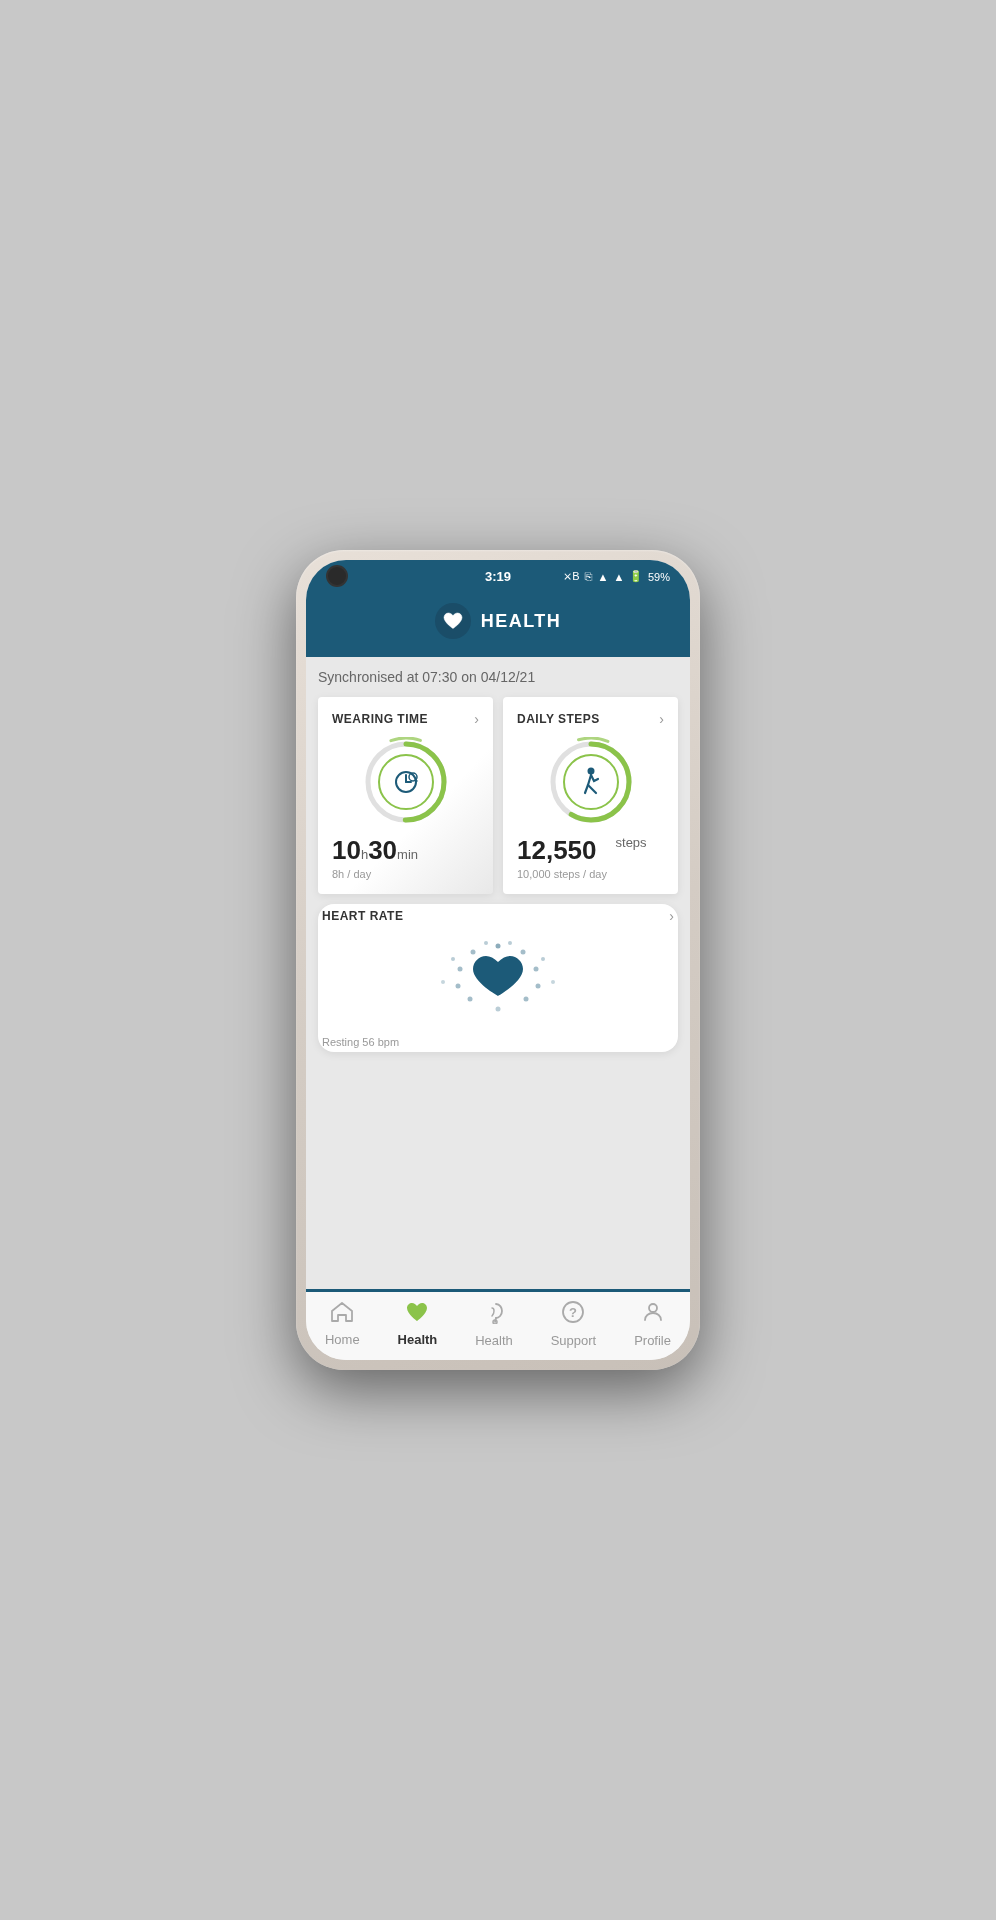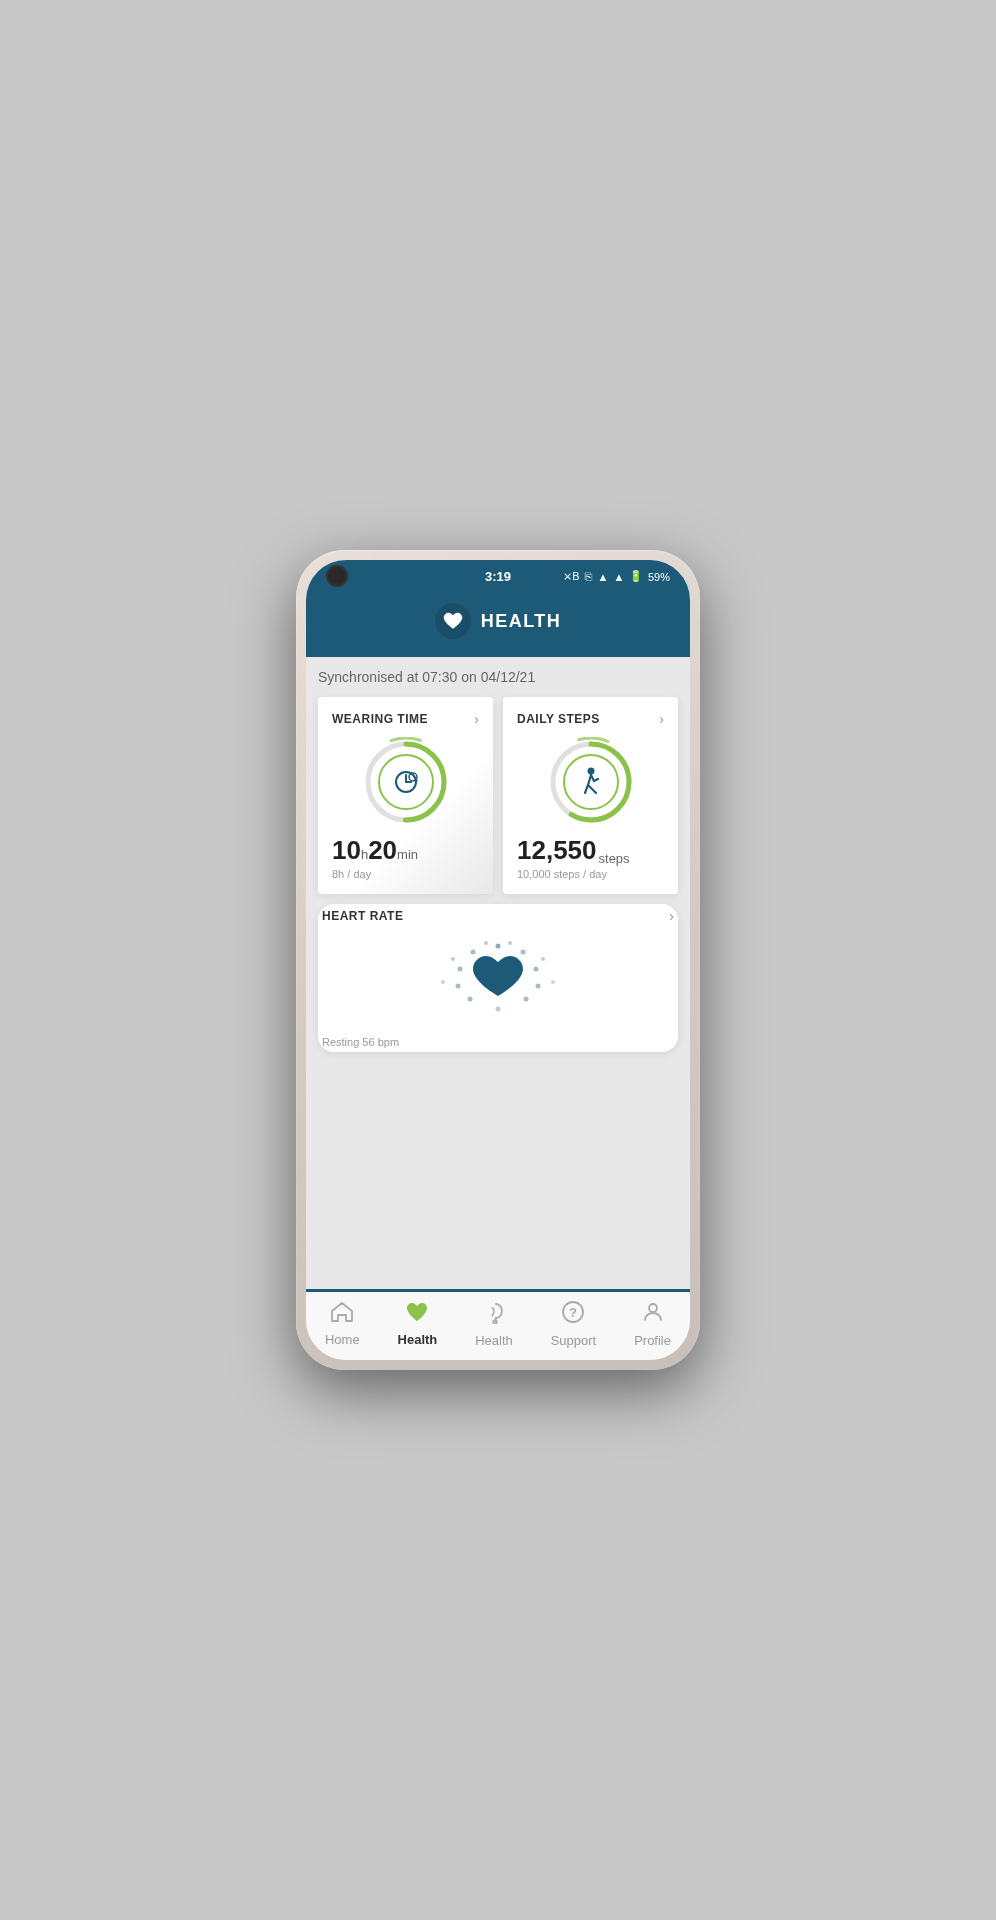--- a/index.html
+++ b/index.html
@@ -152,22 +152,22 @@
       height: 56px;
       border-radius: 50%;
       border: 2px solid #8bc34a;
       background: white;
       display: flex;
       align-items: center;
       justify-content: center;
     }
     .value-row {
       display: flex;
-      align-items: flex-end;
-      gap: 2px;
+      align-items: flex-start;
+      gap: 19px;
       margin-top: 8px;
     }
     .value-large {
       font-size: 26px;
       font-weight: 700;
       color: #222;
     }
     .value-unit {
       font-size: 13px;
       color: #666;
@@ -290,21 +290,21 @@
                 <line x1="15" y1="15" x2="20" y2="15" stroke="#1c5a78" stroke-width="2" stroke-linecap="round"></line>
 
                 <circle cx="22" cy="10" r="4" fill="none" stroke="#1c5a78" stroke-width="1.5"></circle>
                 <line x1="24" y1="12" x2="26" y2="14" stroke="#1c5a78" stroke-width="1.5" stroke-linecap="round"></line>
               </svg>
             </div>
           </div>
           <div class="time-values">
             <span class="value-large">10</span>
             <span class="value-unit">h</span>
-            <span class="value-large">20</span>
+            <span class="value-large">30</span>
             <span class="value-unit">min</span>
           </div>
           <p class="value-sub">8h / day</p>
         </div>
 
         <div class="card">
           <div class="card-header">
             <span class="card-title">DAILY STEPS</span>
             <span class="card-arrow">›</span>
           </div>

